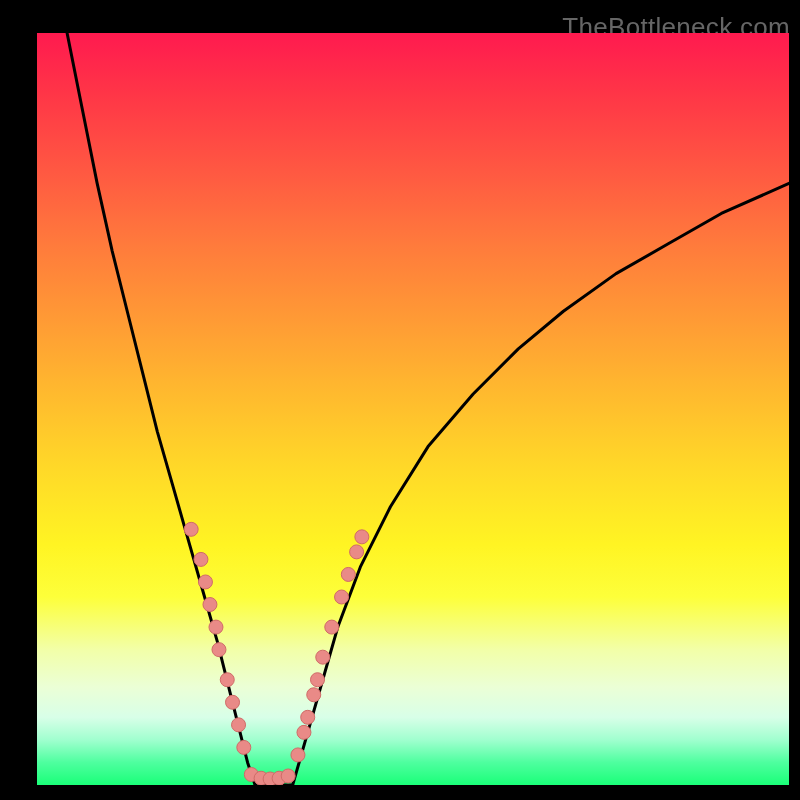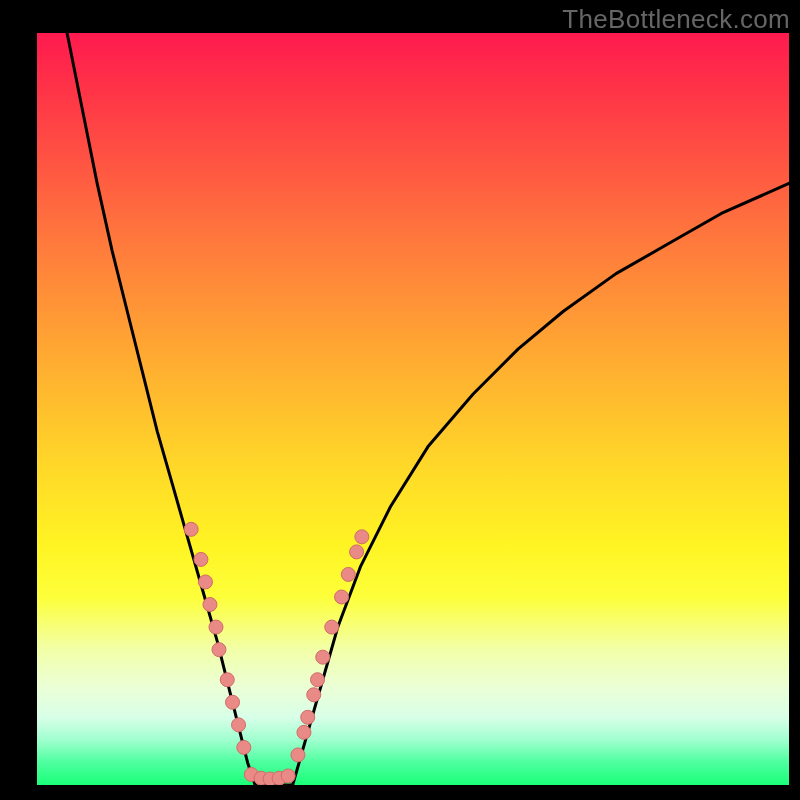--- a/index.html
+++ b/index.html
@@ -37,21 +37,21 @@
       #fdff3a 75%,
       #f2ffa8 82%,
       #ebffd6 87%,
       #d8ffe8 91%,
       #a0ffcf 94%,
       #4eff9f 97%,
       #1aff78 100%);
   }
   .watermark {
     position: absolute;
-    top: 4px;
+    top: 12px;
     right: 10px;
     color: #666666;
     font-size: 26px;
     font-weight: 500;
     letter-spacing: 0.3px;
     user-select: none;
   }
   svg.curves {
     position: absolute;
     left: 0;

